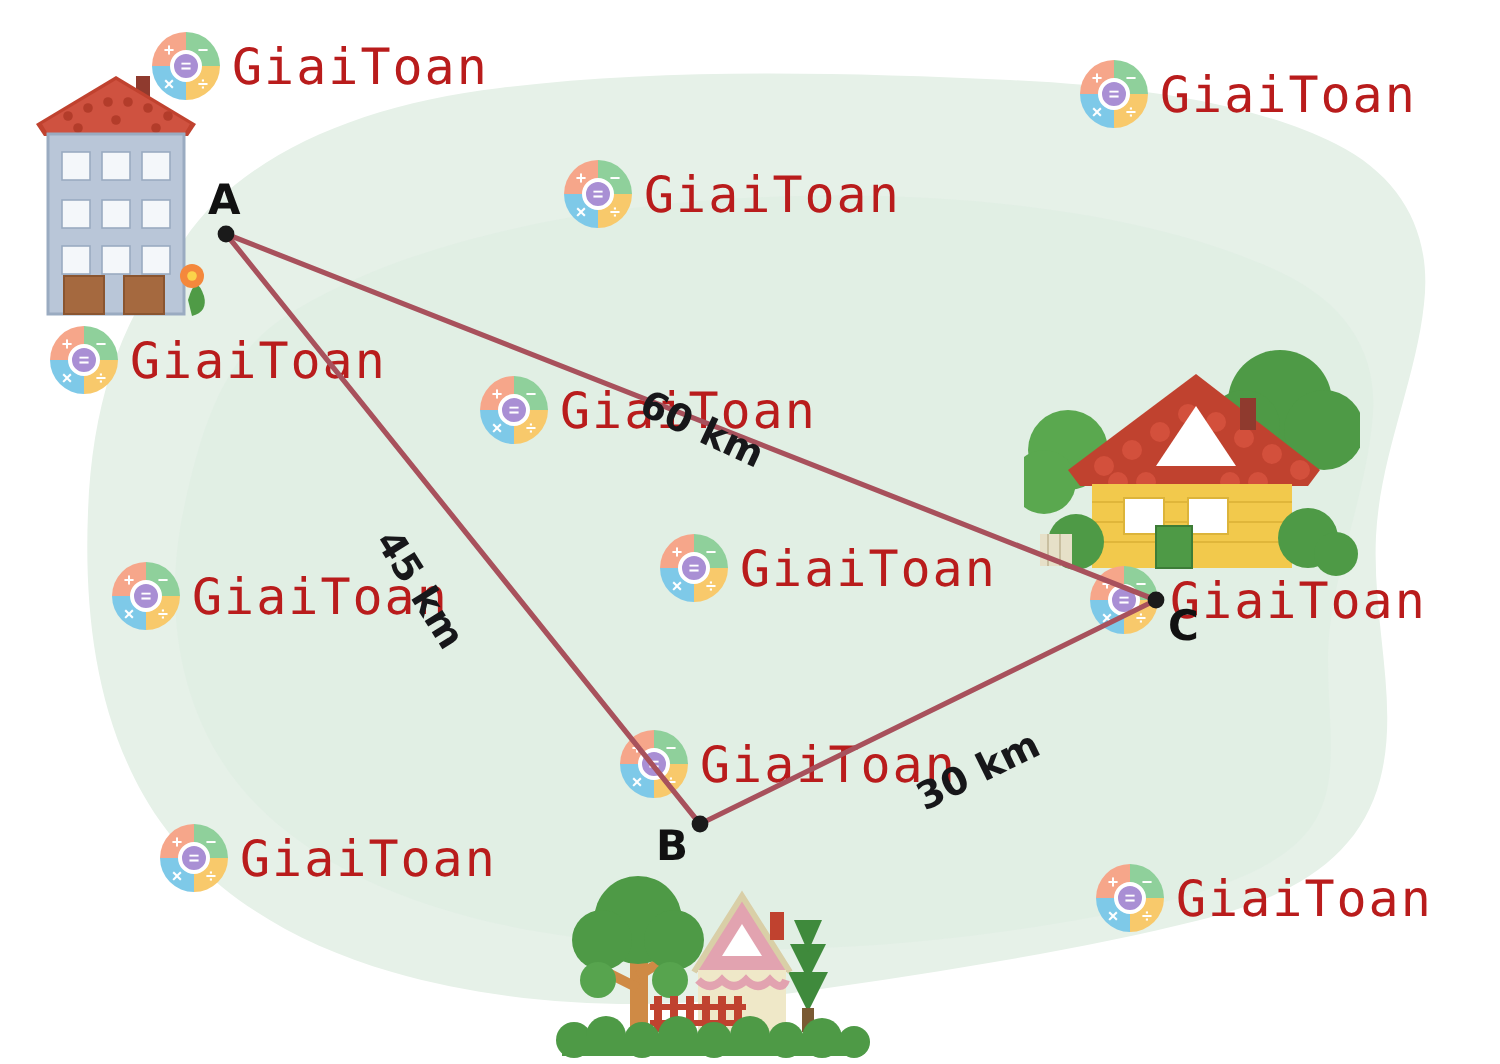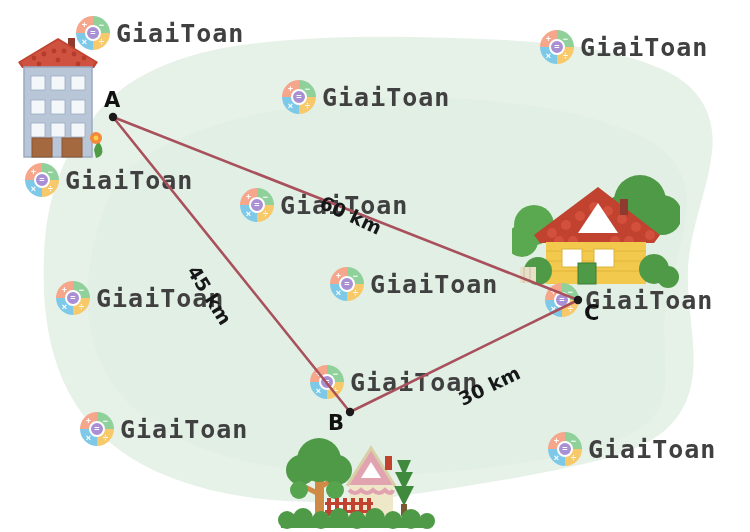--- a/index.html
+++ b/index.html
@@ -22,22 +22,22 @@
               font-size:9px;font-weight:bold;color:#ffffff;font-family:"Liberation Sans",sans-serif;}
   .wm-logo .q1{left:0;top:0;background:#f6a68a;border-top-left-radius:17px;}
   .wm-logo .q2{right:0;top:0;background:#8fd09b;border-top-right-radius:17px;}
   .wm-logo .q3{left:0;bottom:0;background:#7ec9e8;border-bottom-left-radius:17px;}
   .wm-logo .q4{right:0;bottom:0;background:#f8c96b;border-bottom-right-radius:17px;}
   .wm-logo .ctr{position:absolute;left:9px;top:9px;width:16px;height:16px;border-radius:50%;
                 background:#a98fd4;border:2px solid #ffffff;box-sizing:border-box;
                 display:flex;align-items:center;justify-content:center;color:#fff;font-size:9px;font-weight:bold;line-height:1;}
   .wm-text{
     font-family:"DejaVu Sans Mono","Liberation Mono",monospace;
-    font-size:25px;font-weight:bold;letter-spacing:1px;
-    color:#404040;white-space:nowrap;line-height:1;
+    font-size:25px;font-weight:normal;letter-spacing:1px;
+    color:#b91c1c;white-space:nowrap;line-height:1;
   }
 
   
   .diagram{position:absolute;left:0;top:0;width:750px;height:532px;}
 
   
   .vlabel{
     position:absolute;font-family:"DejaVu Sans","Liberation Sans",sans-serif;
     font-weight:bold;font-size:21px;color:#111;line-height:1;
   }

